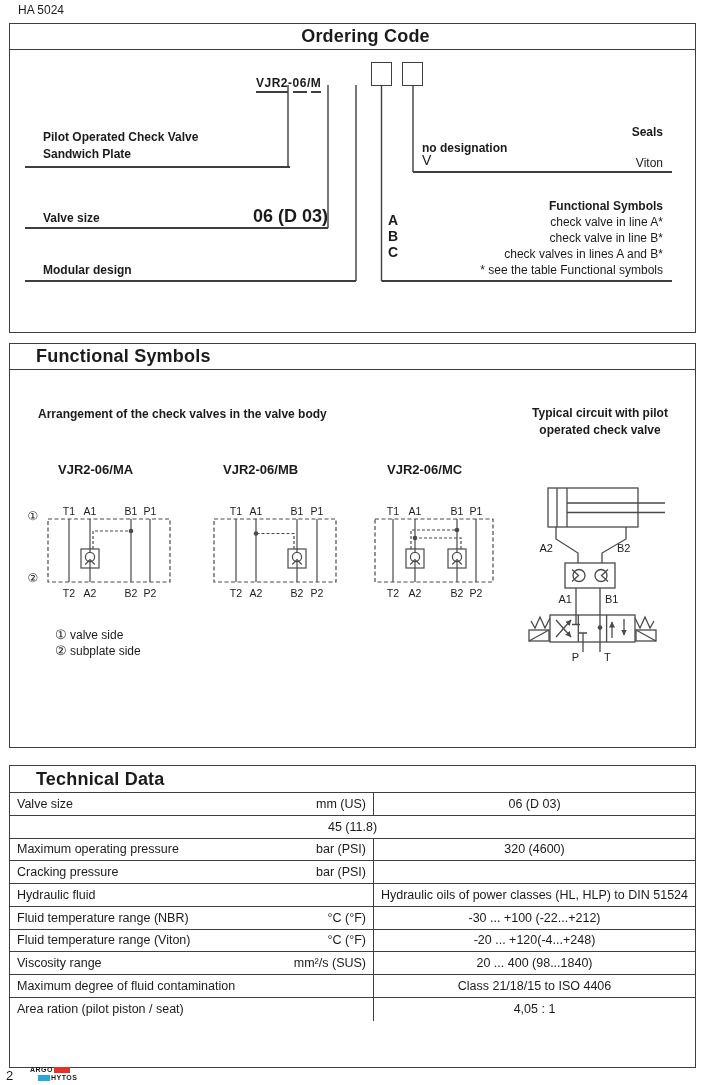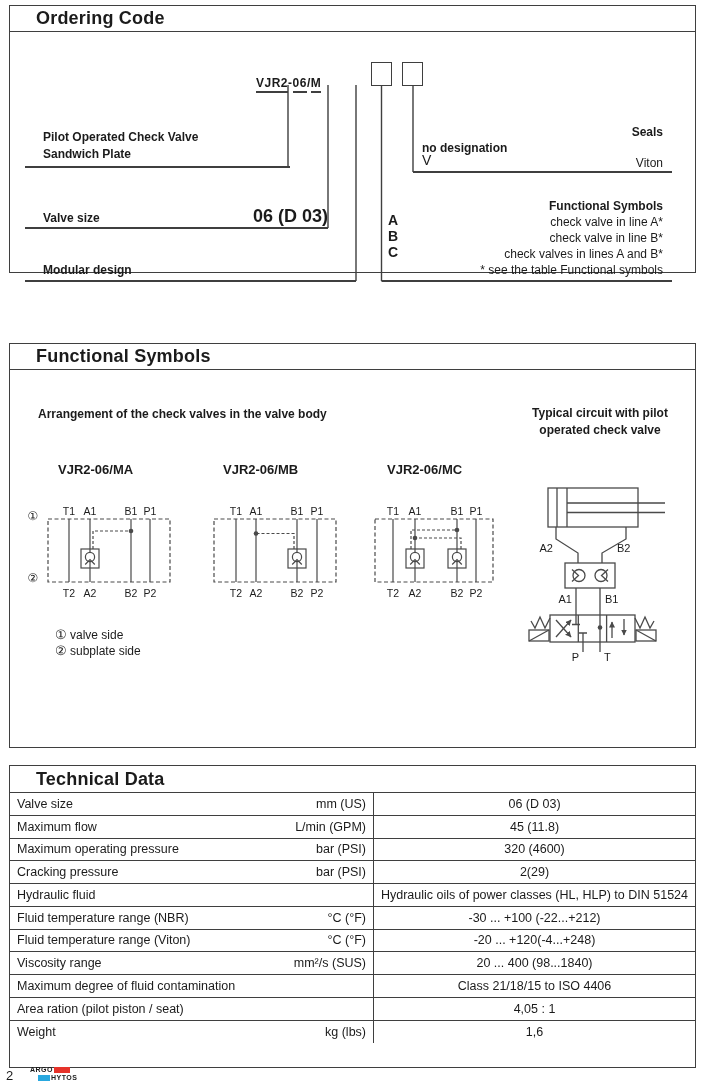--- a/index.html
+++ b/index.html
@@ -33,21 +33,21 @@
   .lblue{display:inline-block;width:12px;height:6.5px;background:#29a8df;margin-right:1px;}
   svg text{font-family:"Liberation Sans",sans-serif;fill:#1c1c1c;}
 </style>
 </head>
 <body>
 
 <div class="page">
 
   <div class="lbl" style="left:18px;top:3px;font-size:12px;">HA 5024</div>
 
-  <div class="panel" style="top:5px;height:268px;">
+  <div class="panel" style="top:23px;height:310px;text-align:center;">
     <div class="panel-title">Ordering Code</div>
   </div>
 
   <div class="code"><span class="u">VJR2</span><span>-</span><span class="u">06</span><span>/</span><span class="u">M</span></div>
 
   <div class="codebox" style="left:371px;top:62px;"></div>
   <div class="codebox" style="left:402px;top:62px;"></div>
 
   <div class="lbl b" style="left:43px;top:130px;">Pilot Operated Check Valve</div>
   <div class="lbl b" style="left:43px;top:147px;">Sandwich Plate</div>
@@ -96,39 +96,34 @@
 
   <div class="ttable">
     <div class="trow">
         <div class="tcl">
           <span>Valve size</span>
           <span>mm (US)</span>
         </div>
         <div class="tcr">06 (D 03)</div>
       </div>
     <div class="trow">
-        <div class="tcl">
-          <span>Maximum flow</span>
-          <span>L/min (GPM)</span>
-        </div>
         <div class="tcr">45 (11.8)</div>
       </div>
     <div class="trow">
         <div class="tcl">
           <span>Maximum operating pressure</span>
           <span>bar (PSI)</span>
         </div>
         <div class="tcr">320 (4600)</div>
       </div>
     <div class="trow">
         <div class="tcl">
           <span>Cracking pressure</span>
           <span>bar (PSI)</span>
         </div>
-        <div class="tcr">2(29)</div>
       </div>
     <div class="trow">
         <div class="tcl">
           <span>Hydraulic fluid</span>
           <span></span>
         </div>
         <div class="tcr">Hydraulic oils of power classes (HL, HLP) to DIN 51524</div>
       </div>
     <div class="trow">
         <div class="tcl">
@@ -157,27 +152,20 @@
           <span></span>
         </div>
         <div class="tcr">Class 21/18/15 to ISO 4406</div>
       </div>
     <div class="trow">
         <div class="tcl">
           <span>Area ration (pilot piston / seat)</span>
           <span></span>
         </div>
         <div class="tcr">4,05 : 1</div>
-      </div>
-    <div class="trow">
-        <div class="tcl">
-          <span>Weight</span>
-          <span>kg (lbs)</span>
-        </div>
-        <div class="tcr">1,6</div>
       </div>
   </div>
 
   <div class="lbl" style="left:6px;top:1069px;font-size:13px;">2</div>
   <div class="logo">
     <div class="lrow">
         <span class="ltext">ARGO</span>
         <span class="lred"></span>
       </div>
     <div class="lrow lrow2">

